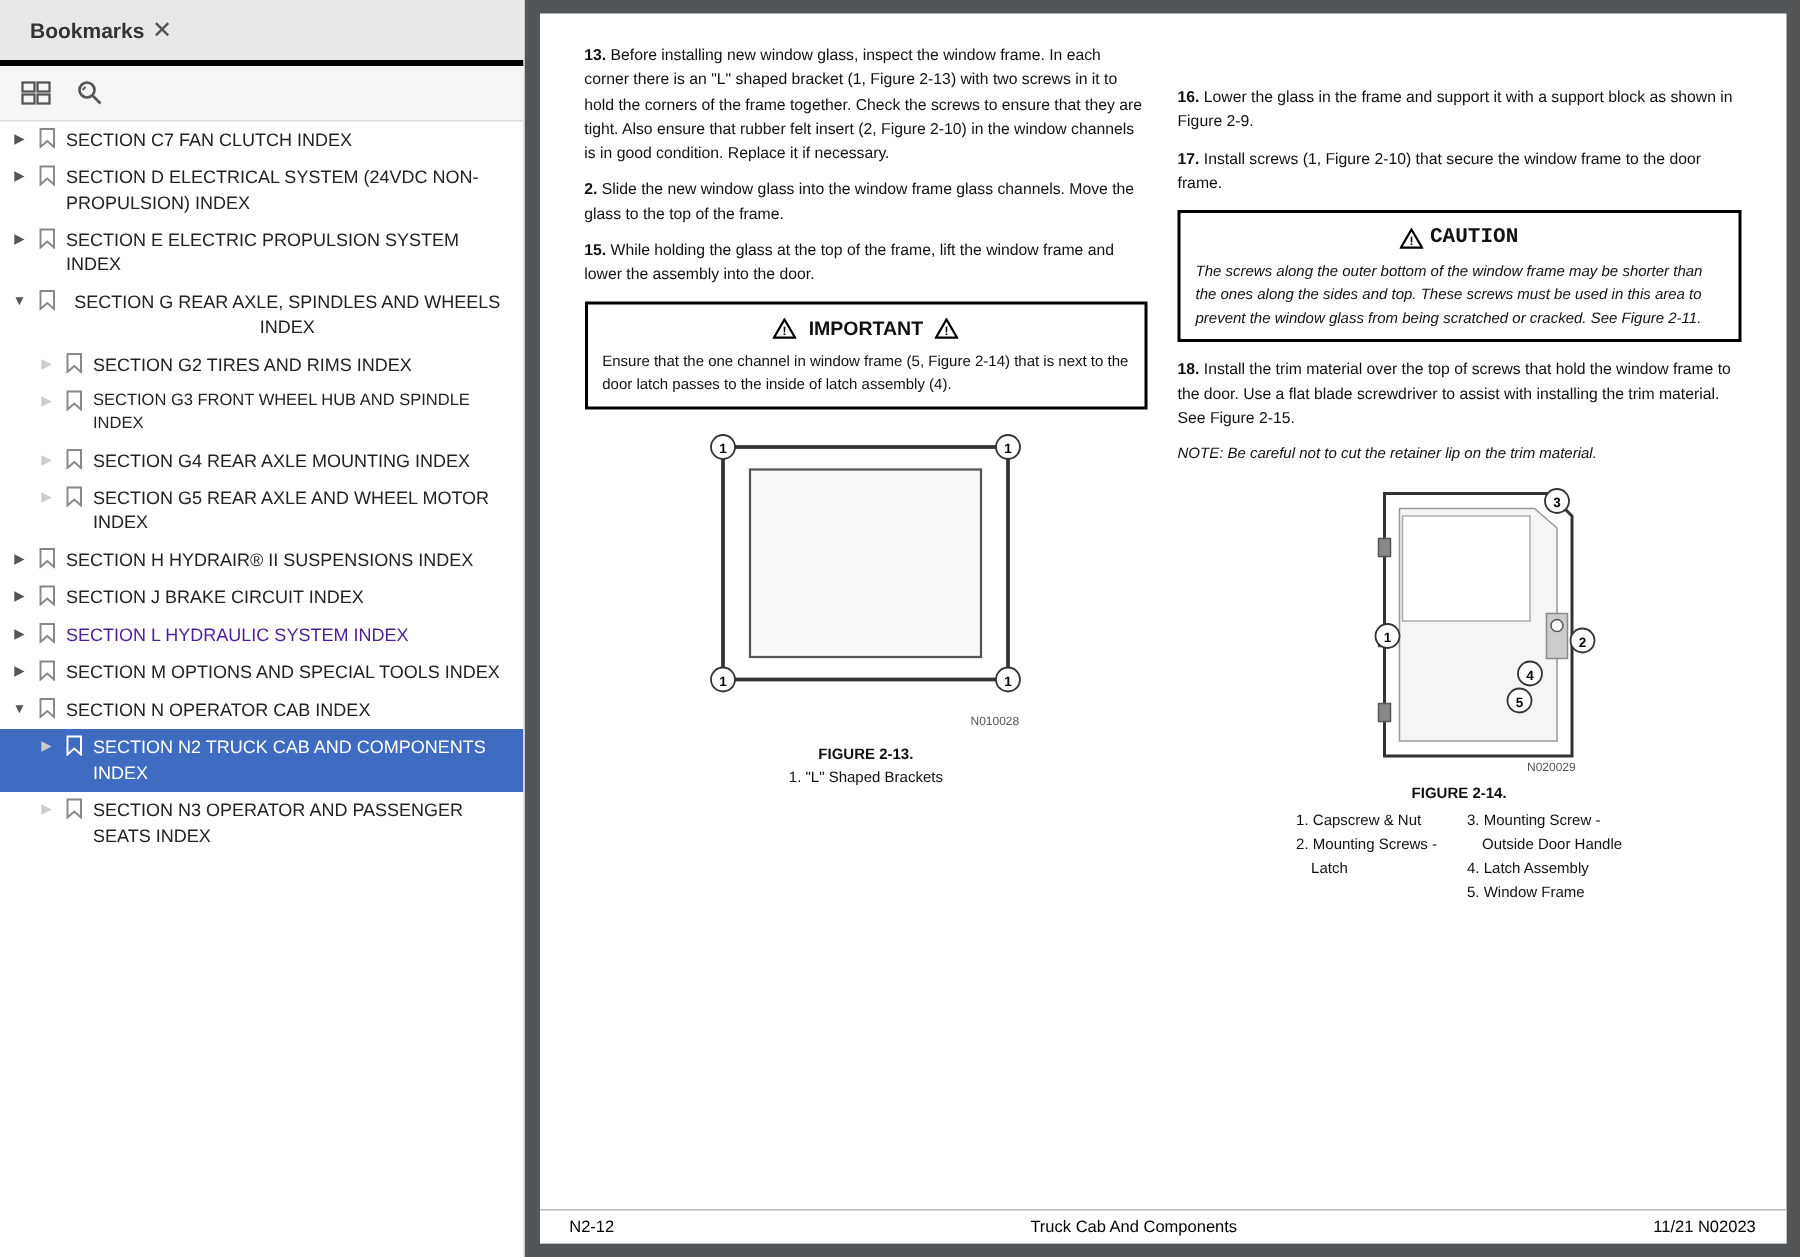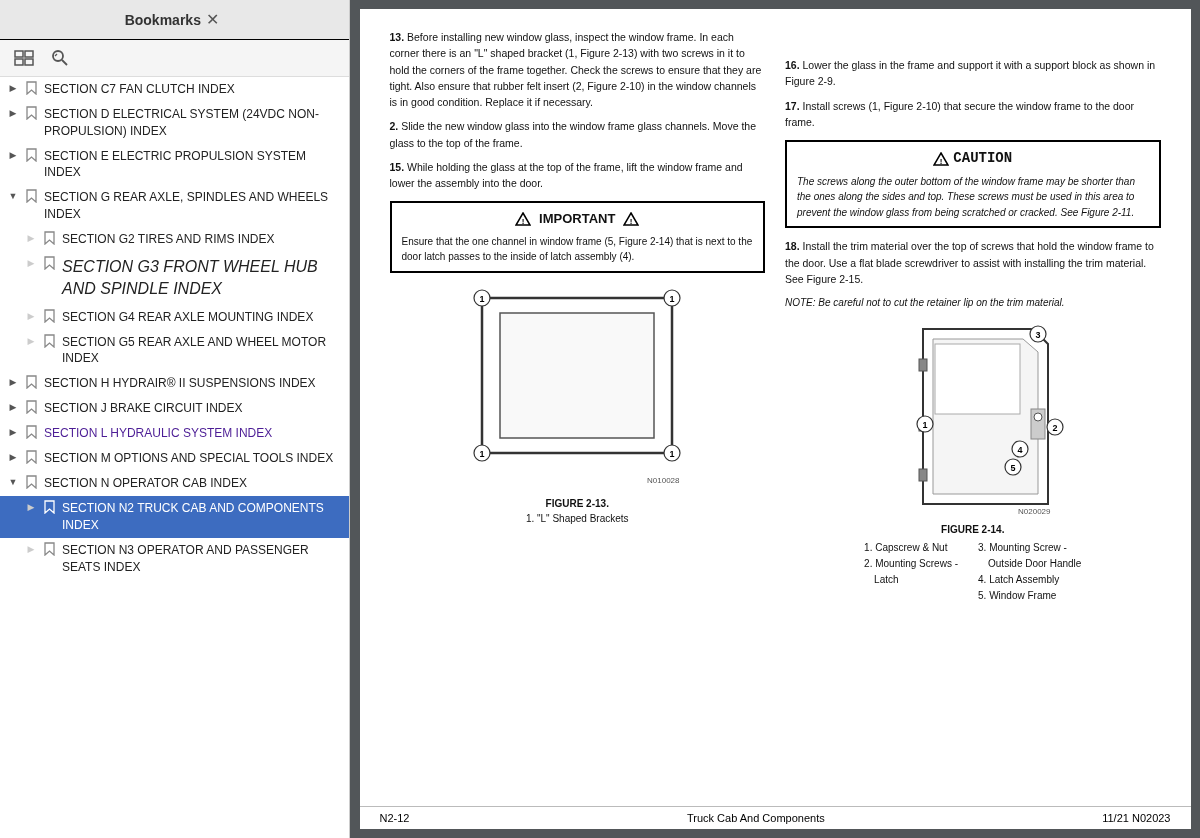--- a/index.html
+++ b/index.html
@@ -14,24 +14,24 @@
       flex-direction: column;
       height: 838px;
       overflow: hidden;
       border-right: 1px solid #ccc;
       position: relative;
     }
 
     #sidebar-header {
       display: flex;
       align-items: center;
-      justify-content: center;
-      padding: 8px 10px;
+      justify-content: flex-start;
+      padding: 8px 20px;
       background: #e8e8e8;
-      border-bottom: 1px solid #000000;
+      border-bottom: 4px solid #000000;
       min-height: 36px;
     }
 
     #sidebar-title {
       font-size: 14px;
       font-weight: bold;
       color: #333;
     }
 
     #sidebar-close {
@@ -263,35 +263,35 @@
         <span style="margin: 0px 4px; font-size: 12px; color: rgb(136, 136, 136); min-width: 14px;"><svg width="11" height="14" viewBox="0 0 11 14">
             <path d="M1,1 L10,1 L10,13 L5.5,9 L1,13 Z" fill="none" stroke="#888" stroke-width="1.3"></path>
           </svg></span>
         <span style="font-size: 12px; color: rgb(34, 34, 34); line-height: 1.4; padding-right: 4px;">SECTION E ELECTRIC PROPULSION SYSTEM INDEX</span>
       </div>
       <div class="bookmark-item">
         <span style="width: 18px; min-width: 18px; font-size: 9px; color: rgb(85, 85, 85); display: flex; align-items: center; justify-content: center; margin-top: 2px; margin-left: 4px;">▼</span>
         <span style="margin: 0px 4px; font-size: 12px; color: rgb(136, 136, 136); min-width: 14px;"><svg width="11" height="14" viewBox="0 0 11 14">
             <path d="M1,1 L10,1 L10,13 L5.5,9 L1,13 Z" fill="none" stroke="#888" stroke-width="1.3"></path>
           </svg></span>
-        <span style="font-size: 12px; color: rgb(34, 34, 34); line-height: 1.4; padding-right: 4px;">SECTION G REAR AXLE, SPINDLES AND WHEELS INDEX</span>
+        <span style="font-size: 12px; color: rgb(34, 34, 34); line-height: 1.4; padding-right: 4px; text-align: center;">SECTION G REAR AXLE, SPINDLES AND WHEELS INDEX</span>
       </div>
       <div class="bookmark-item">
         <span style="width: 18px; min-width: 18px; font-size: 9px; color: rgb(204, 204, 204); display: flex; align-items: center; justify-content: center; margin-top: 2px; margin-left: 22px;">▶</span>
         <span style="margin: 0px 4px; font-size: 12px; color: rgb(136, 136, 136); min-width: 14px;"><svg width="11" height="14" viewBox="0 0 11 14">
             <path d="M1,1 L10,1 L10,13 L5.5,9 L1,13 Z" fill="none" stroke="#888" stroke-width="1.3"></path>
           </svg></span>
         <span style="font-size: 12px; color: rgb(34, 34, 34); line-height: 1.4; padding-right: 4px;">SECTION G2 TIRES AND RIMS INDEX</span>
       </div>
       <div class="bookmark-item">
         <span style="width: 18px; min-width: 18px; font-size: 9px; color: rgb(204, 204, 204); display: flex; align-items: center; justify-content: center; margin-top: 2px; margin-left: 22px;">▶</span>
         <span style="margin: 0px 4px; font-size: 12px; color: rgb(136, 136, 136); min-width: 14px;"><svg width="11" height="14" viewBox="0 0 11 14">
             <path d="M1,1 L10,1 L10,13 L5.5,9 L1,13 Z" fill="none" stroke="#888" stroke-width="1.3"></path>
           </svg></span>
-        <span style="font-size: 16px; color: rgb(34, 34, 34); line-height: 1.4; padding-right: 4px; font-style: italic;">SECTION G3 FRONT WHEEL HUB AND SPINDLE INDEX</span>
+        <span style="font-size: 11px; color: rgb(34, 34, 34); line-height: 1.4; padding-right: 4px;">SECTION G3 FRONT WHEEL HUB AND SPINDLE INDEX</span>
       </div>
       <div class="bookmark-item">
         <span style="width: 18px; min-width: 18px; font-size: 9px; color: rgb(204, 204, 204); display: flex; align-items: center; justify-content: center; margin-top: 2px; margin-left: 22px;">▶</span>
         <span style="margin: 0px 4px; font-size: 12px; color: rgb(136, 136, 136); min-width: 14px;"><svg width="11" height="14" viewBox="0 0 11 14">
             <path d="M1,1 L10,1 L10,13 L5.5,9 L1,13 Z" fill="none" stroke="#888" stroke-width="1.3"></path>
           </svg></span>
         <span style="font-size: 12px; color: rgb(34, 34, 34); line-height: 1.4; padding-right: 4px;">SECTION G4 REAR AXLE MOUNTING INDEX</span>
       </div>
       <div class="bookmark-item">
         <span style="width: 18px; min-width: 18px; font-size: 9px; color: rgb(204, 204, 204); display: flex; align-items: center; justify-content: center; margin-top: 2px; margin-left: 22px;">▶</span>

